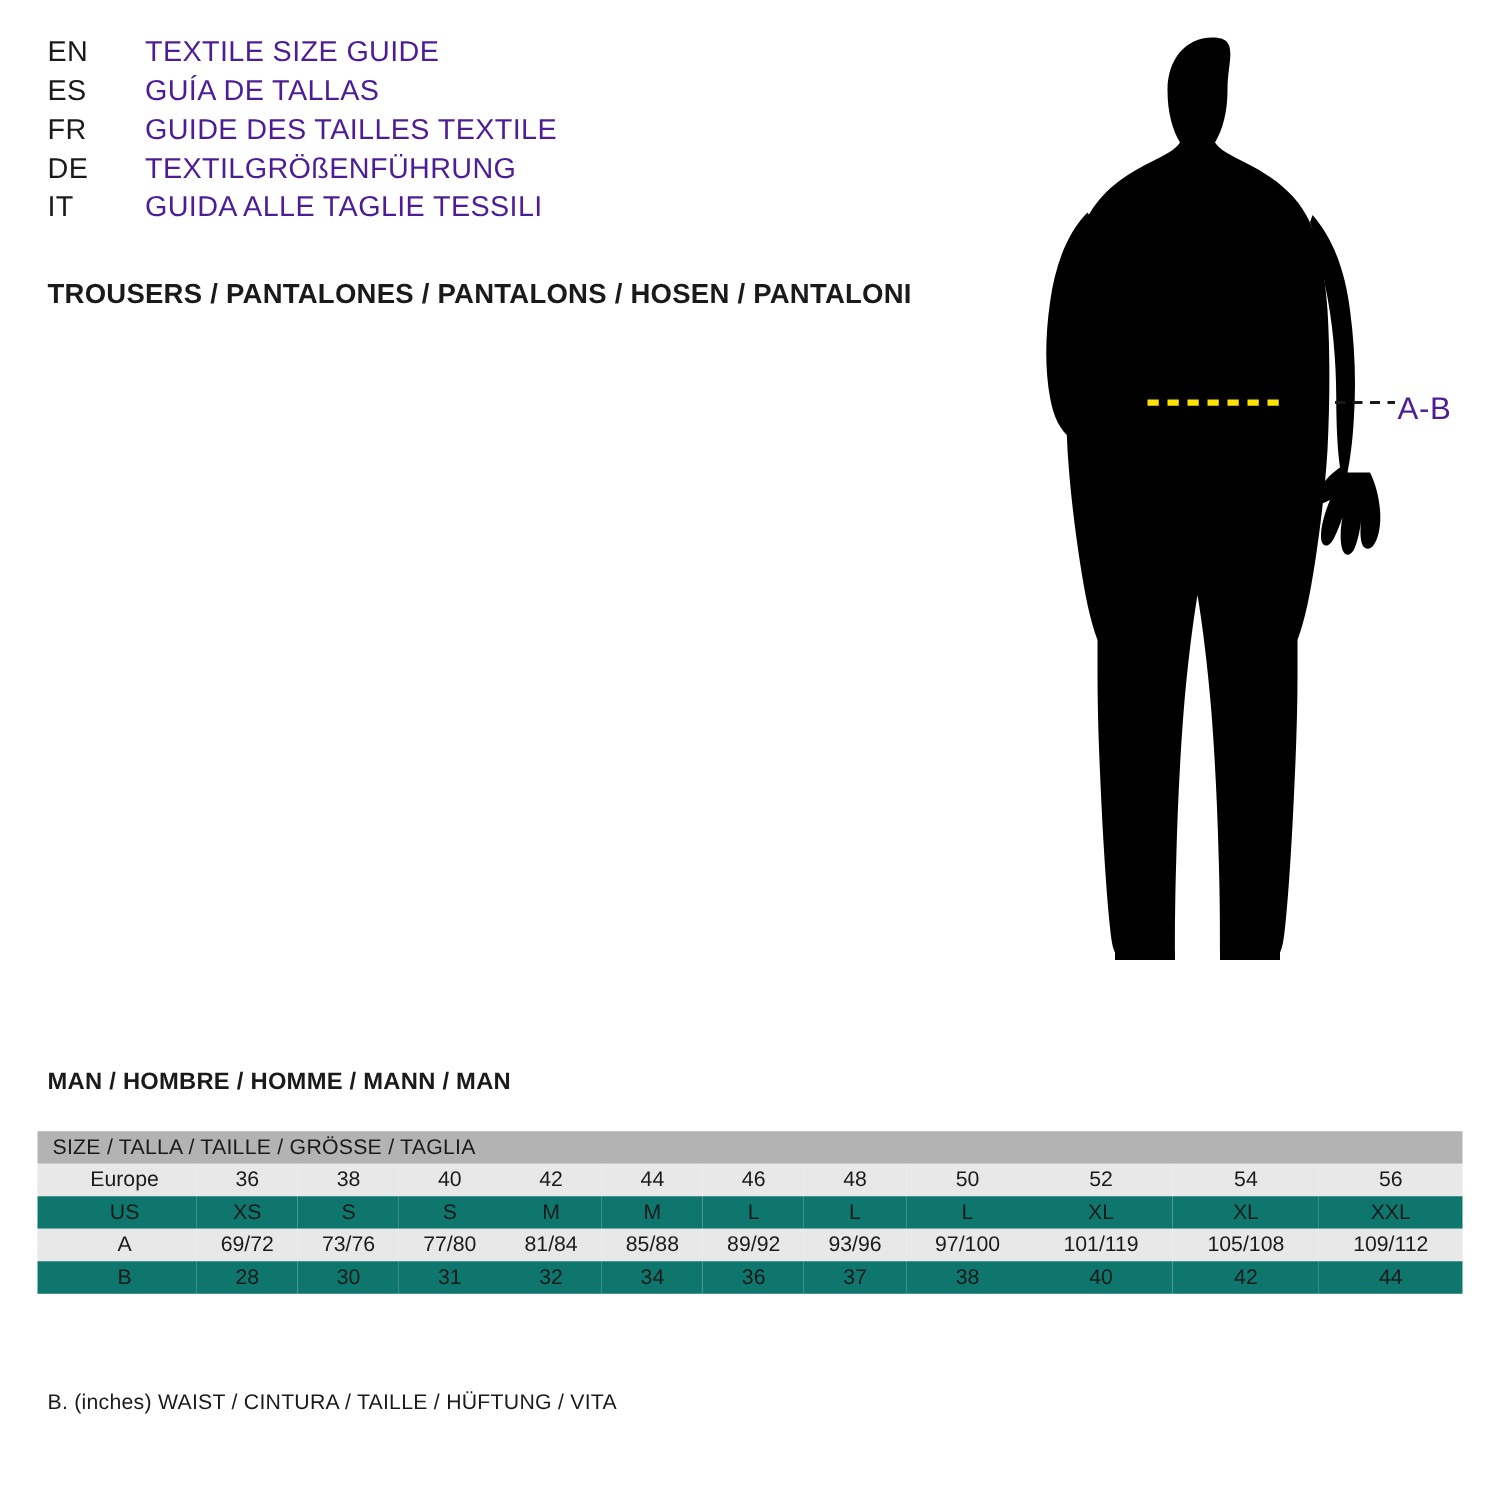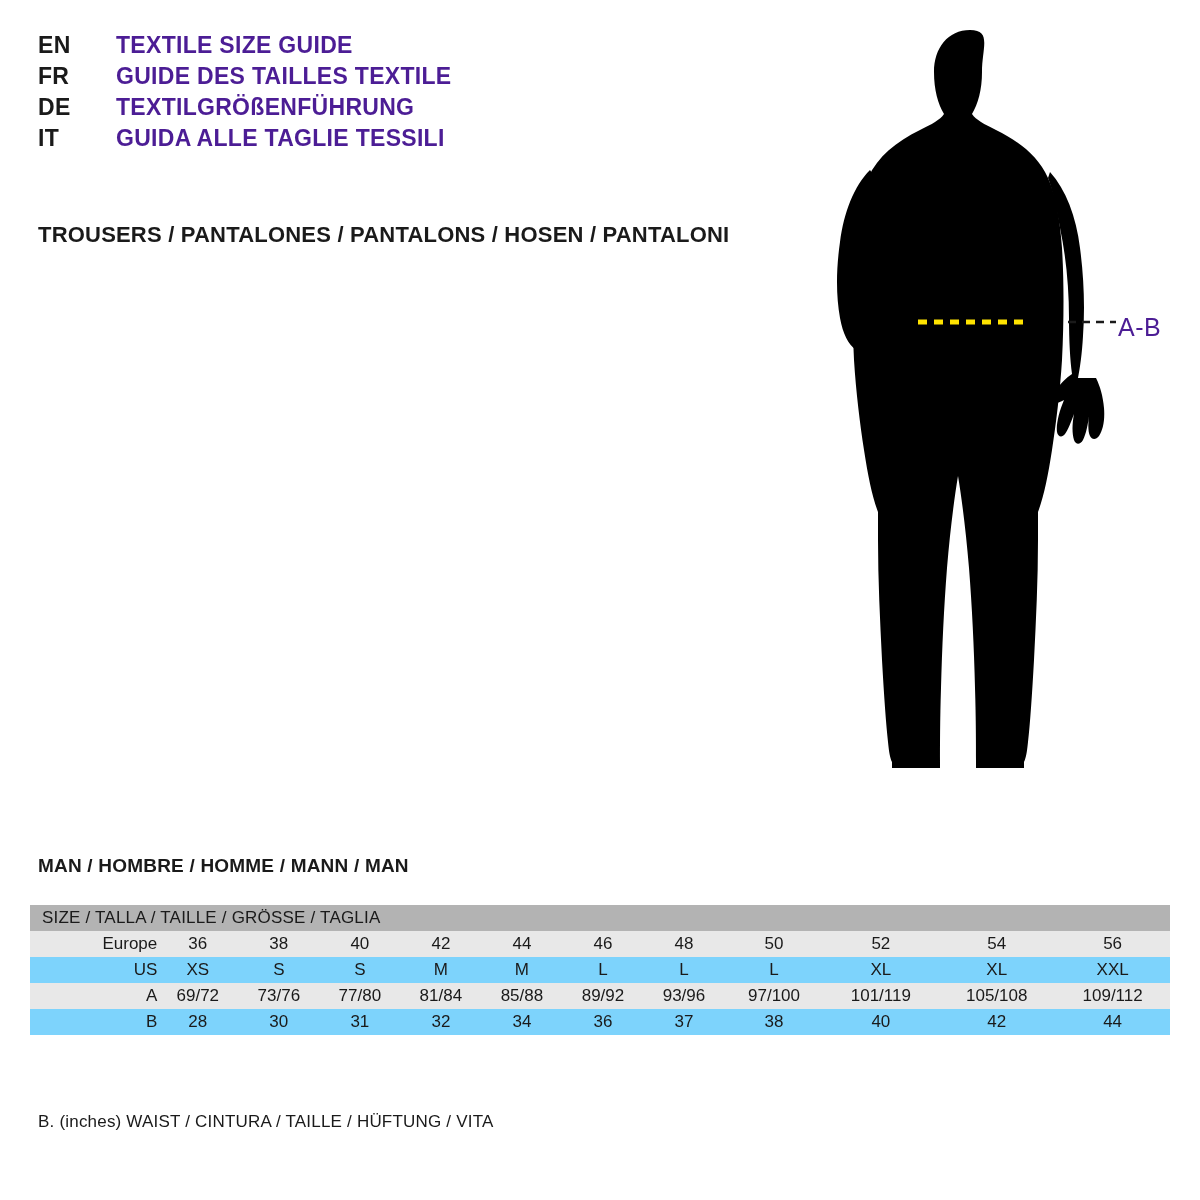--- a/index.html
+++ b/index.html
@@ -18,23 +18,22 @@
 
   
   .lang-block {
     position: absolute;
     left: 38px;
     top: 28px;
     width: 760px;
   }
   .lang-row {
     display: flex;
-    align-items: flex-end;
+    align-items: flex-start;
     height: 31px;
-    font-weight: bold;
   }
   .lang-code {
     width: 78px;
     font-size: 23px;
     letter-spacing: 0.3px;
     color: #1a1a1a;
   }
   .lang-text {
     font-size: 23px;
     letter-spacing: 0.3px;
@@ -98,23 +97,23 @@
     color: #1a1a1a;
   }
   .size-table thead th {
     background: #b3b3b3;
     text-align: left;
     padding-left: 12px;
     font-size: 17px;
     letter-spacing: 0.2px;
   }
   .size-table tbody tr.odd td { background: #e8e8e8; }
-  .size-table tbody tr.even td { background: #7dd3fc; }
+  .size-table tbody tr.even td { background: #0f766e; }
   .size-table td.rowlabel {
-    text-align: right;
+    text-align: center;
     padding-left: 12px;
   }
 
   
   .footnotes {
     position: absolute;
     left: 38px;
     top: 1108px;
     font-size: 17px;
     line-height: 28px;
@@ -122,20 +121,24 @@
   }
   .footnote { letter-spacing: 0.2px; }
 </style>
 </head>
 <body>
 
 <div class="lang-block">
   <div class="lang-row">
     <span class="lang-code">EN</span>
     <span class="lang-text">TEXTILE SIZE GUIDE</span>
+  </div>
+  <div class="lang-row">
+    <span class="lang-code">ES</span>
+    <span class="lang-text">GUÍA DE TALLAS</span>
   </div>
   <div class="lang-row">
     <span class="lang-code">FR</span>
     <span class="lang-text">GUIDE DES TAILLES TEXTILE</span>
   </div>
   <div class="lang-row">
     <span class="lang-code">DE</span>
     <span class="lang-text">TEXTILGRÖßENFÜHRUNG</span>
   </div>
   <div class="lang-row">

